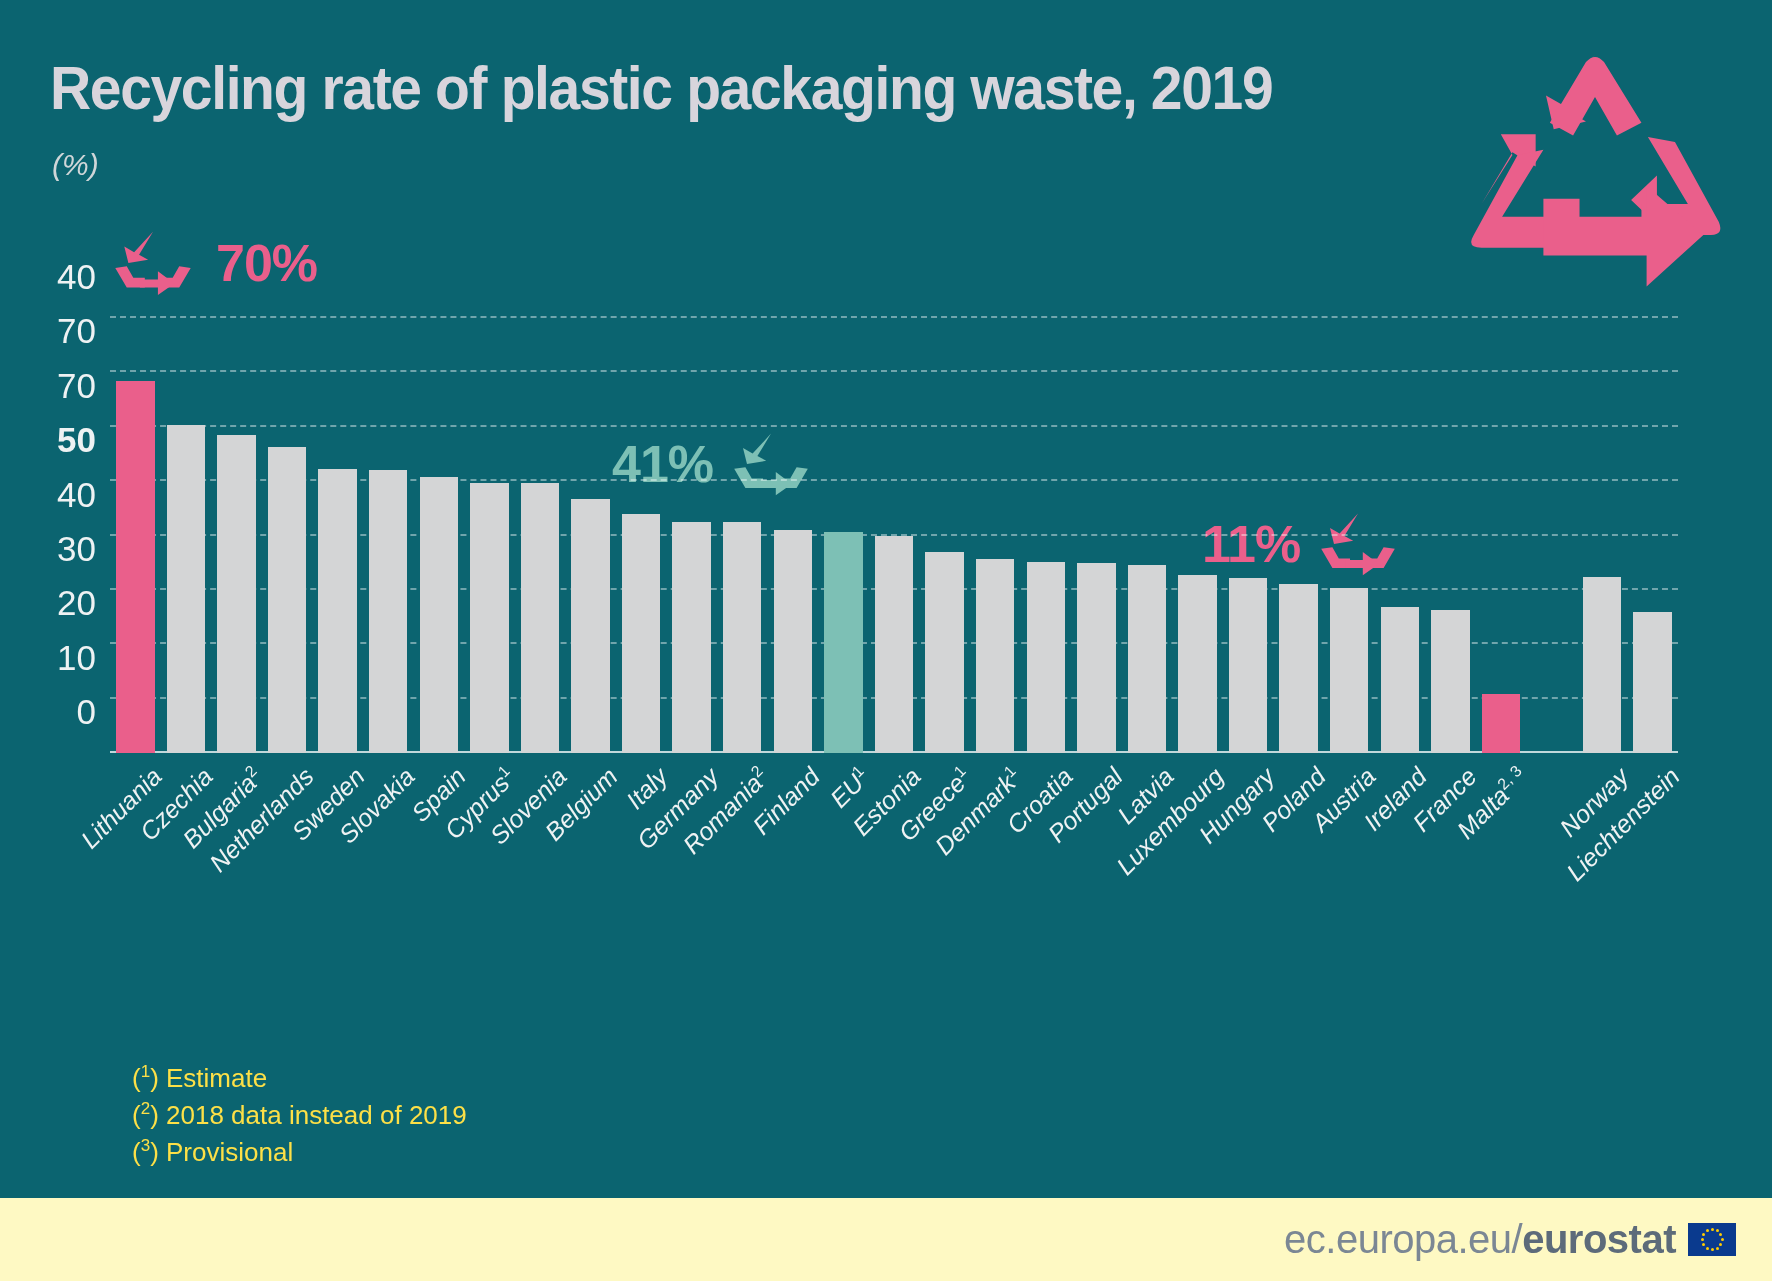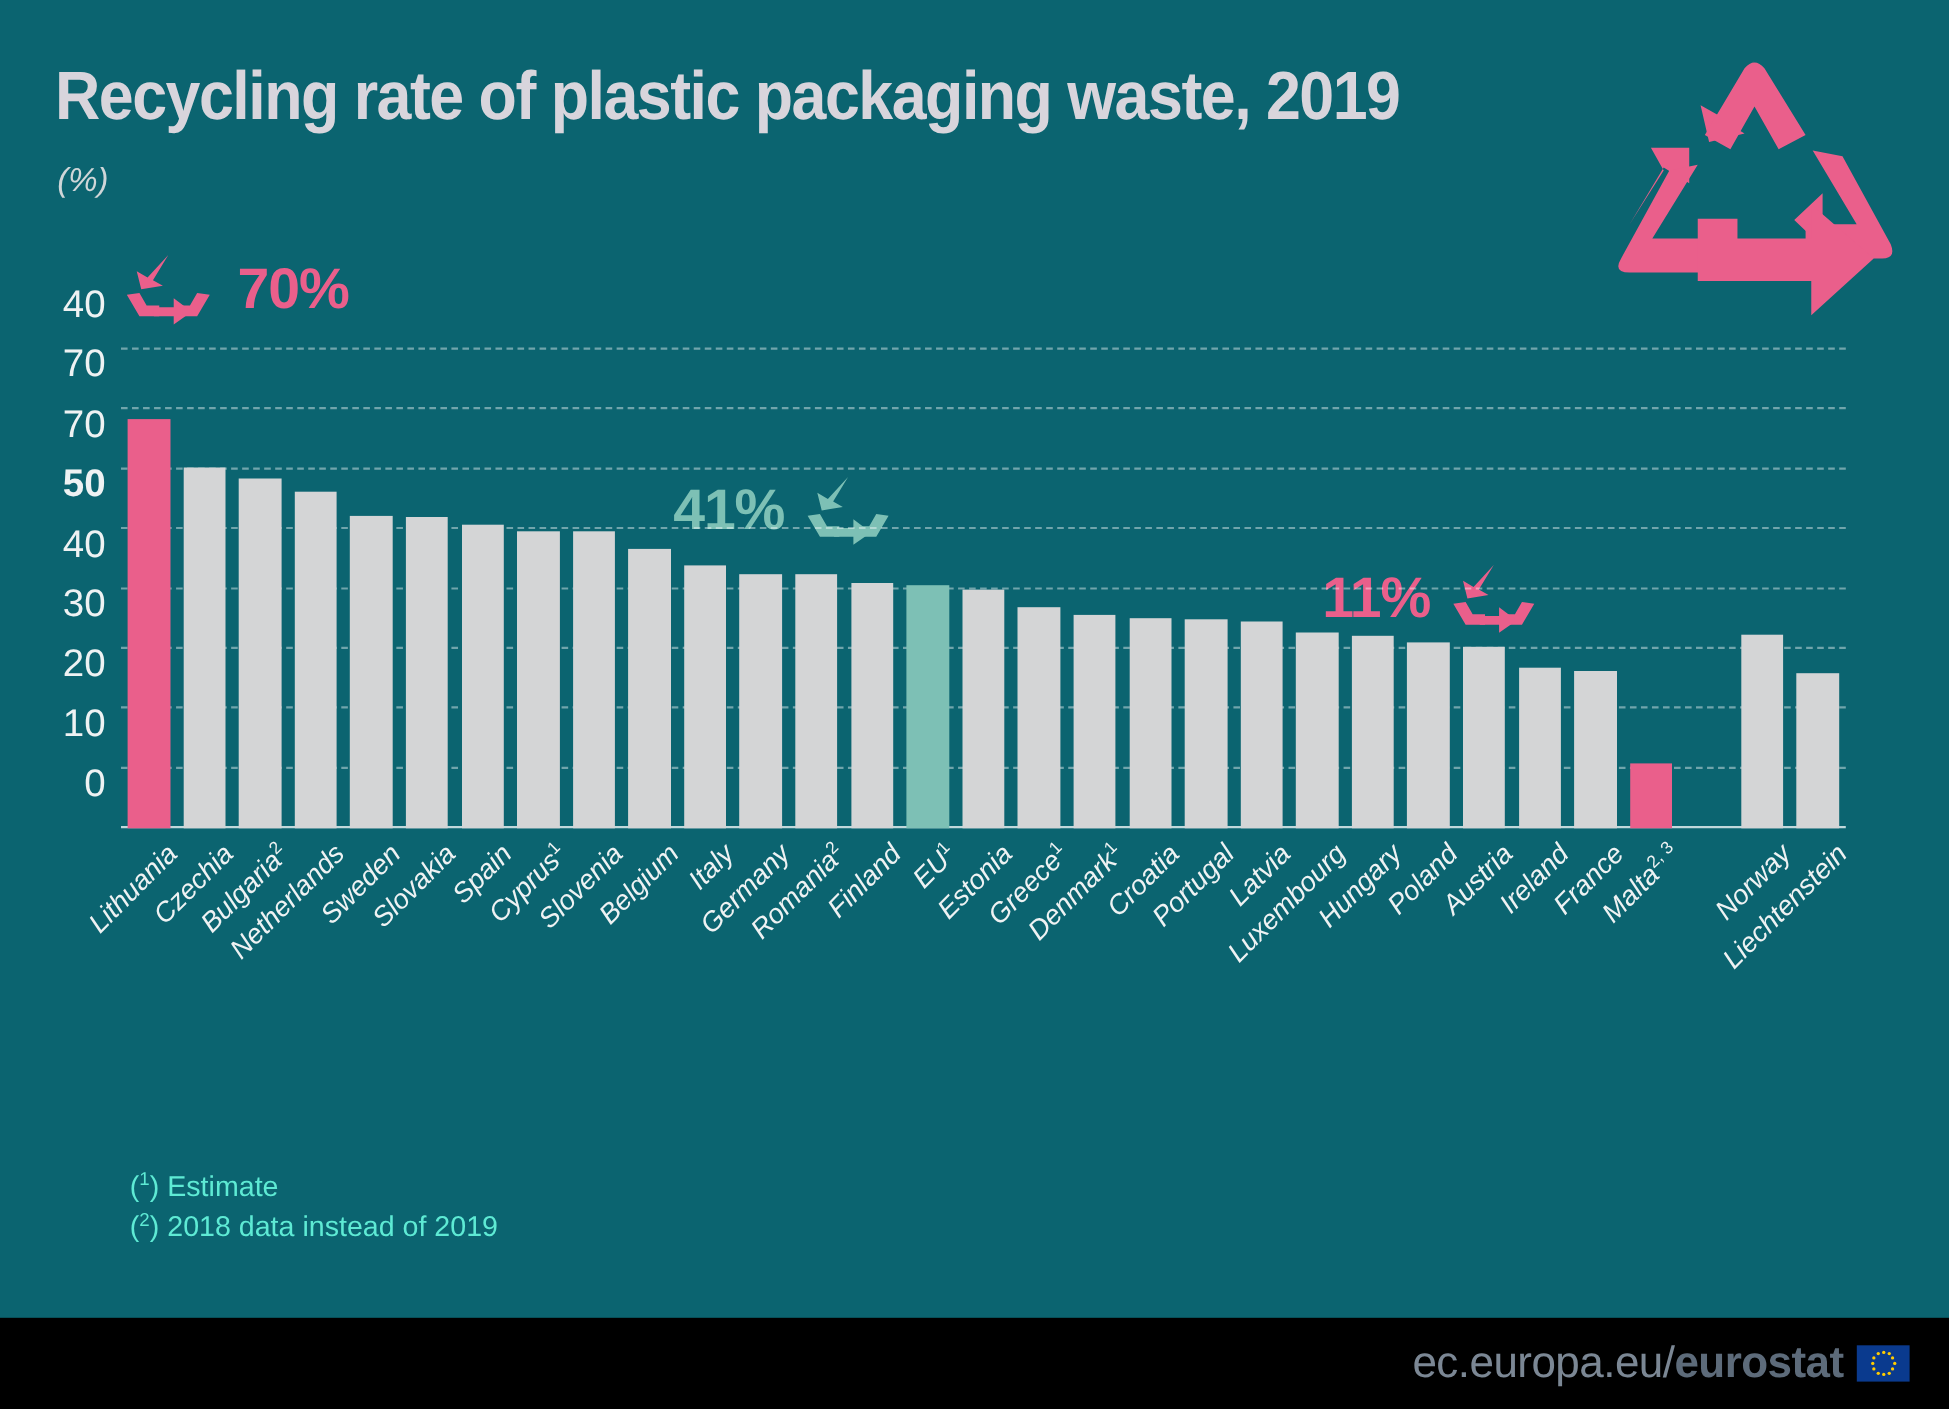--- a/index.html
+++ b/index.html
@@ -68,29 +68,29 @@
   .callout.pink .num { color:#ea5f8b; }
   .callout.teal .num { color:#7dc0b5; }
   #callout-70 { left:112px; top:230px; }
   #callout-70 .num { margin-left:22px; }
   #callout-41 { left:612px; top:432px; }
   #callout-41 .num { margin-right:18px; }
   #callout-11 { left:1202px; top:512px;justify-content:space-between; }
   #callout-11 .num { margin-right:18px; }
   
   #footnotes {
-    position:absolute; left:118px; top:1060px;
-    font-size:26px; color:#5eead4; line-height:1.42;
+    position:absolute; left:132px; top:1060px;
+    font-size:26px; color:#fde047; line-height:1.42;
   }
   #footnotes div { white-space:nowrap; }
   #footnotes sup { font-size:17px; }
   
   #footer {
     position:absolute; left:0; bottom:0;
-    width:100%; height:83px; background:#000000;
+    width:100%; height:83px; background:#fef9c3;
     display:flex; align-items:center; justify-content:flex-end;
     padding-right:36px;
     margin-top:40px;
   }
   #brand {
     font-size:40px; color:#7b8794; letter-spacing:-0.5px;
     display:flex; align-items:center;
   }
   #brand .bold { font-weight:bold; color:#5d6b7a; }
   #eu-flag {
@@ -237,20 +237,21 @@
       <div class="xlabel" style="left: 1352.39px; transform: translateX(-100%) rotate(-45deg); transform-origin: right top;">France</div>
       <div class="xlabel" style="left: 1402.97px; transform: translateX(-100%) rotate(-45deg); transform-origin: right top;">Malta<sup>2, 3</sup></div>
       <div class="xlabel" style="left: 1504.13px; transform: translateX(-100%) rotate(-45deg); transform-origin: right top;">Norway</div>
       <div class="xlabel" style="left: 1554.71px; transform: translateX(-100%) rotate(-45deg); transform-origin: right top;">Liechtenstein</div>
     </div>
 </div>
 
 <div id="footnotes">
     <div>(<sup>1</sup>) Estimate</div>
     <div>(<sup>2</sup>) 2018 data instead of 2019</div>
+    <div>(<sup>3</sup>) Provisional</div>
   </div>
 
 <div id="footer">
   <div id="brand">
     <span>ec.europa.eu/</span>
       <span class="bold">eurostat</span>
     <span id="eu-flag">
         <span style="position: absolute; width: 3px; height: 3px; background: rgb(255, 204, 0); border-radius: 50%; left: 22.5px; top: 5px;"></span>
         <span style="position: absolute; width: 3px; height: 3px; background: rgb(255, 204, 0); border-radius: 50%; left: 27.5px; top: 6.33975px;"></span>
         <span style="position: absolute; width: 3px; height: 3px; background: rgb(255, 204, 0); border-radius: 50%; left: 31.1603px; top: 10px;"></span>

